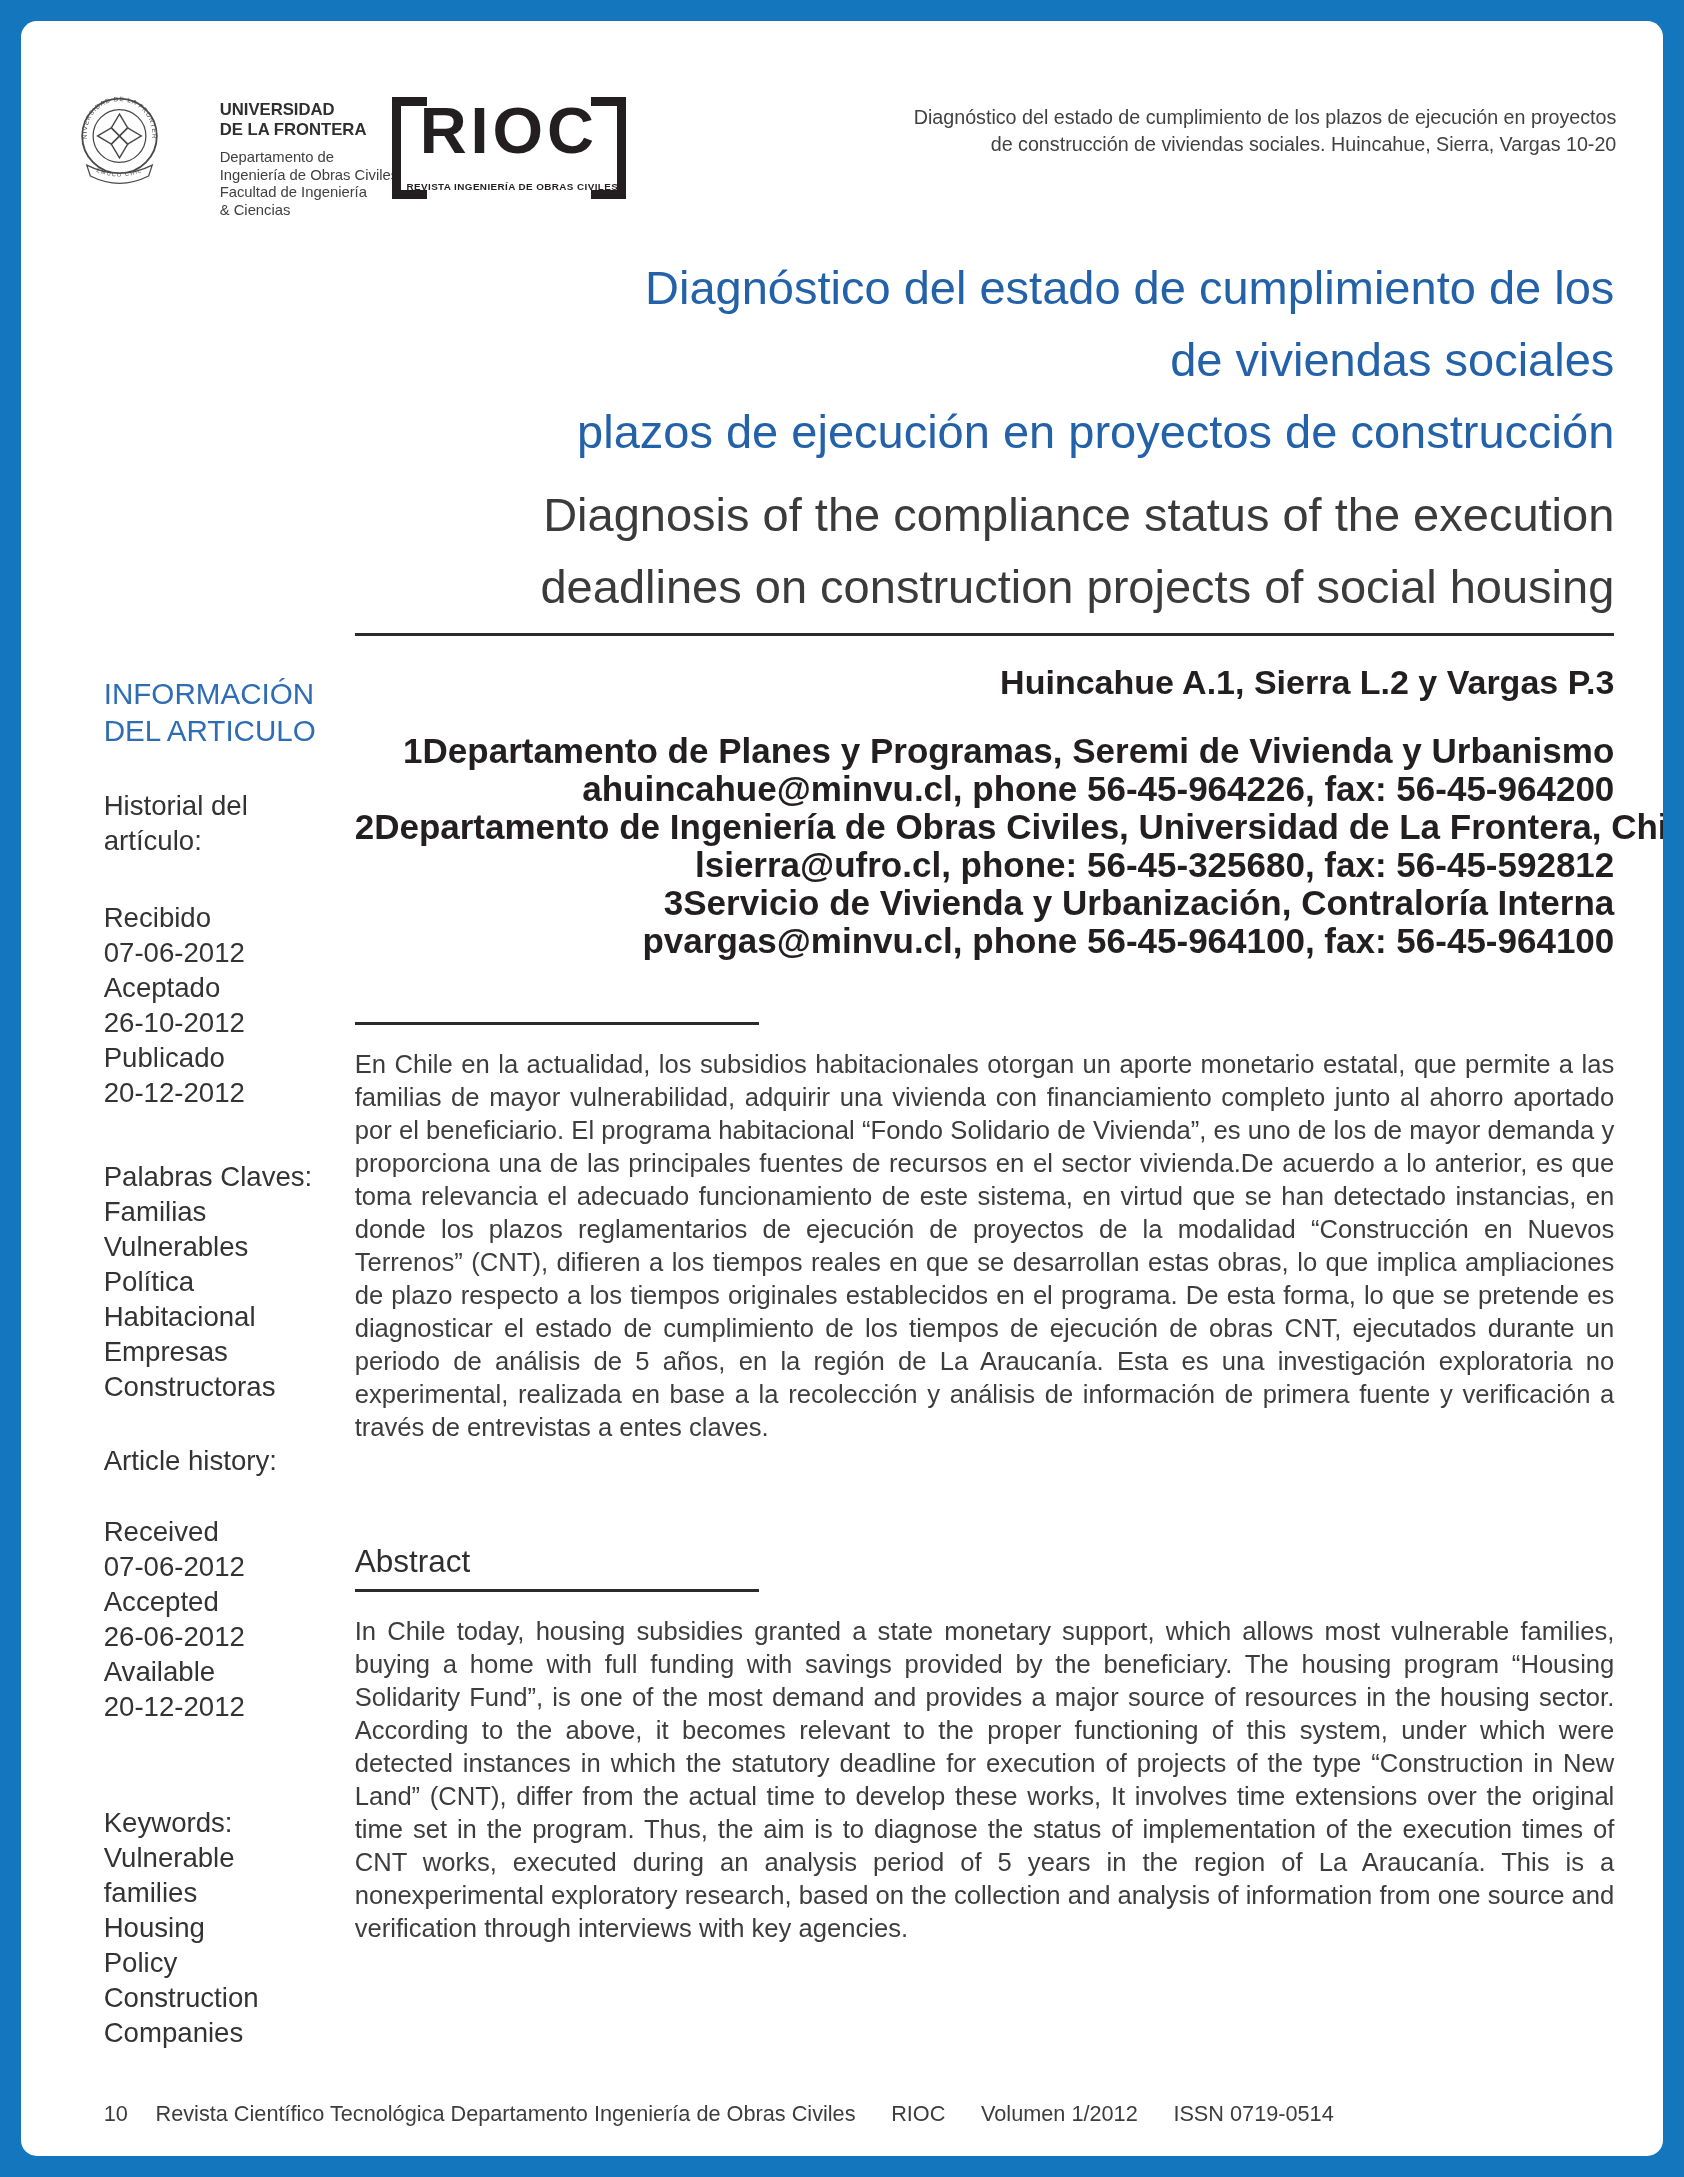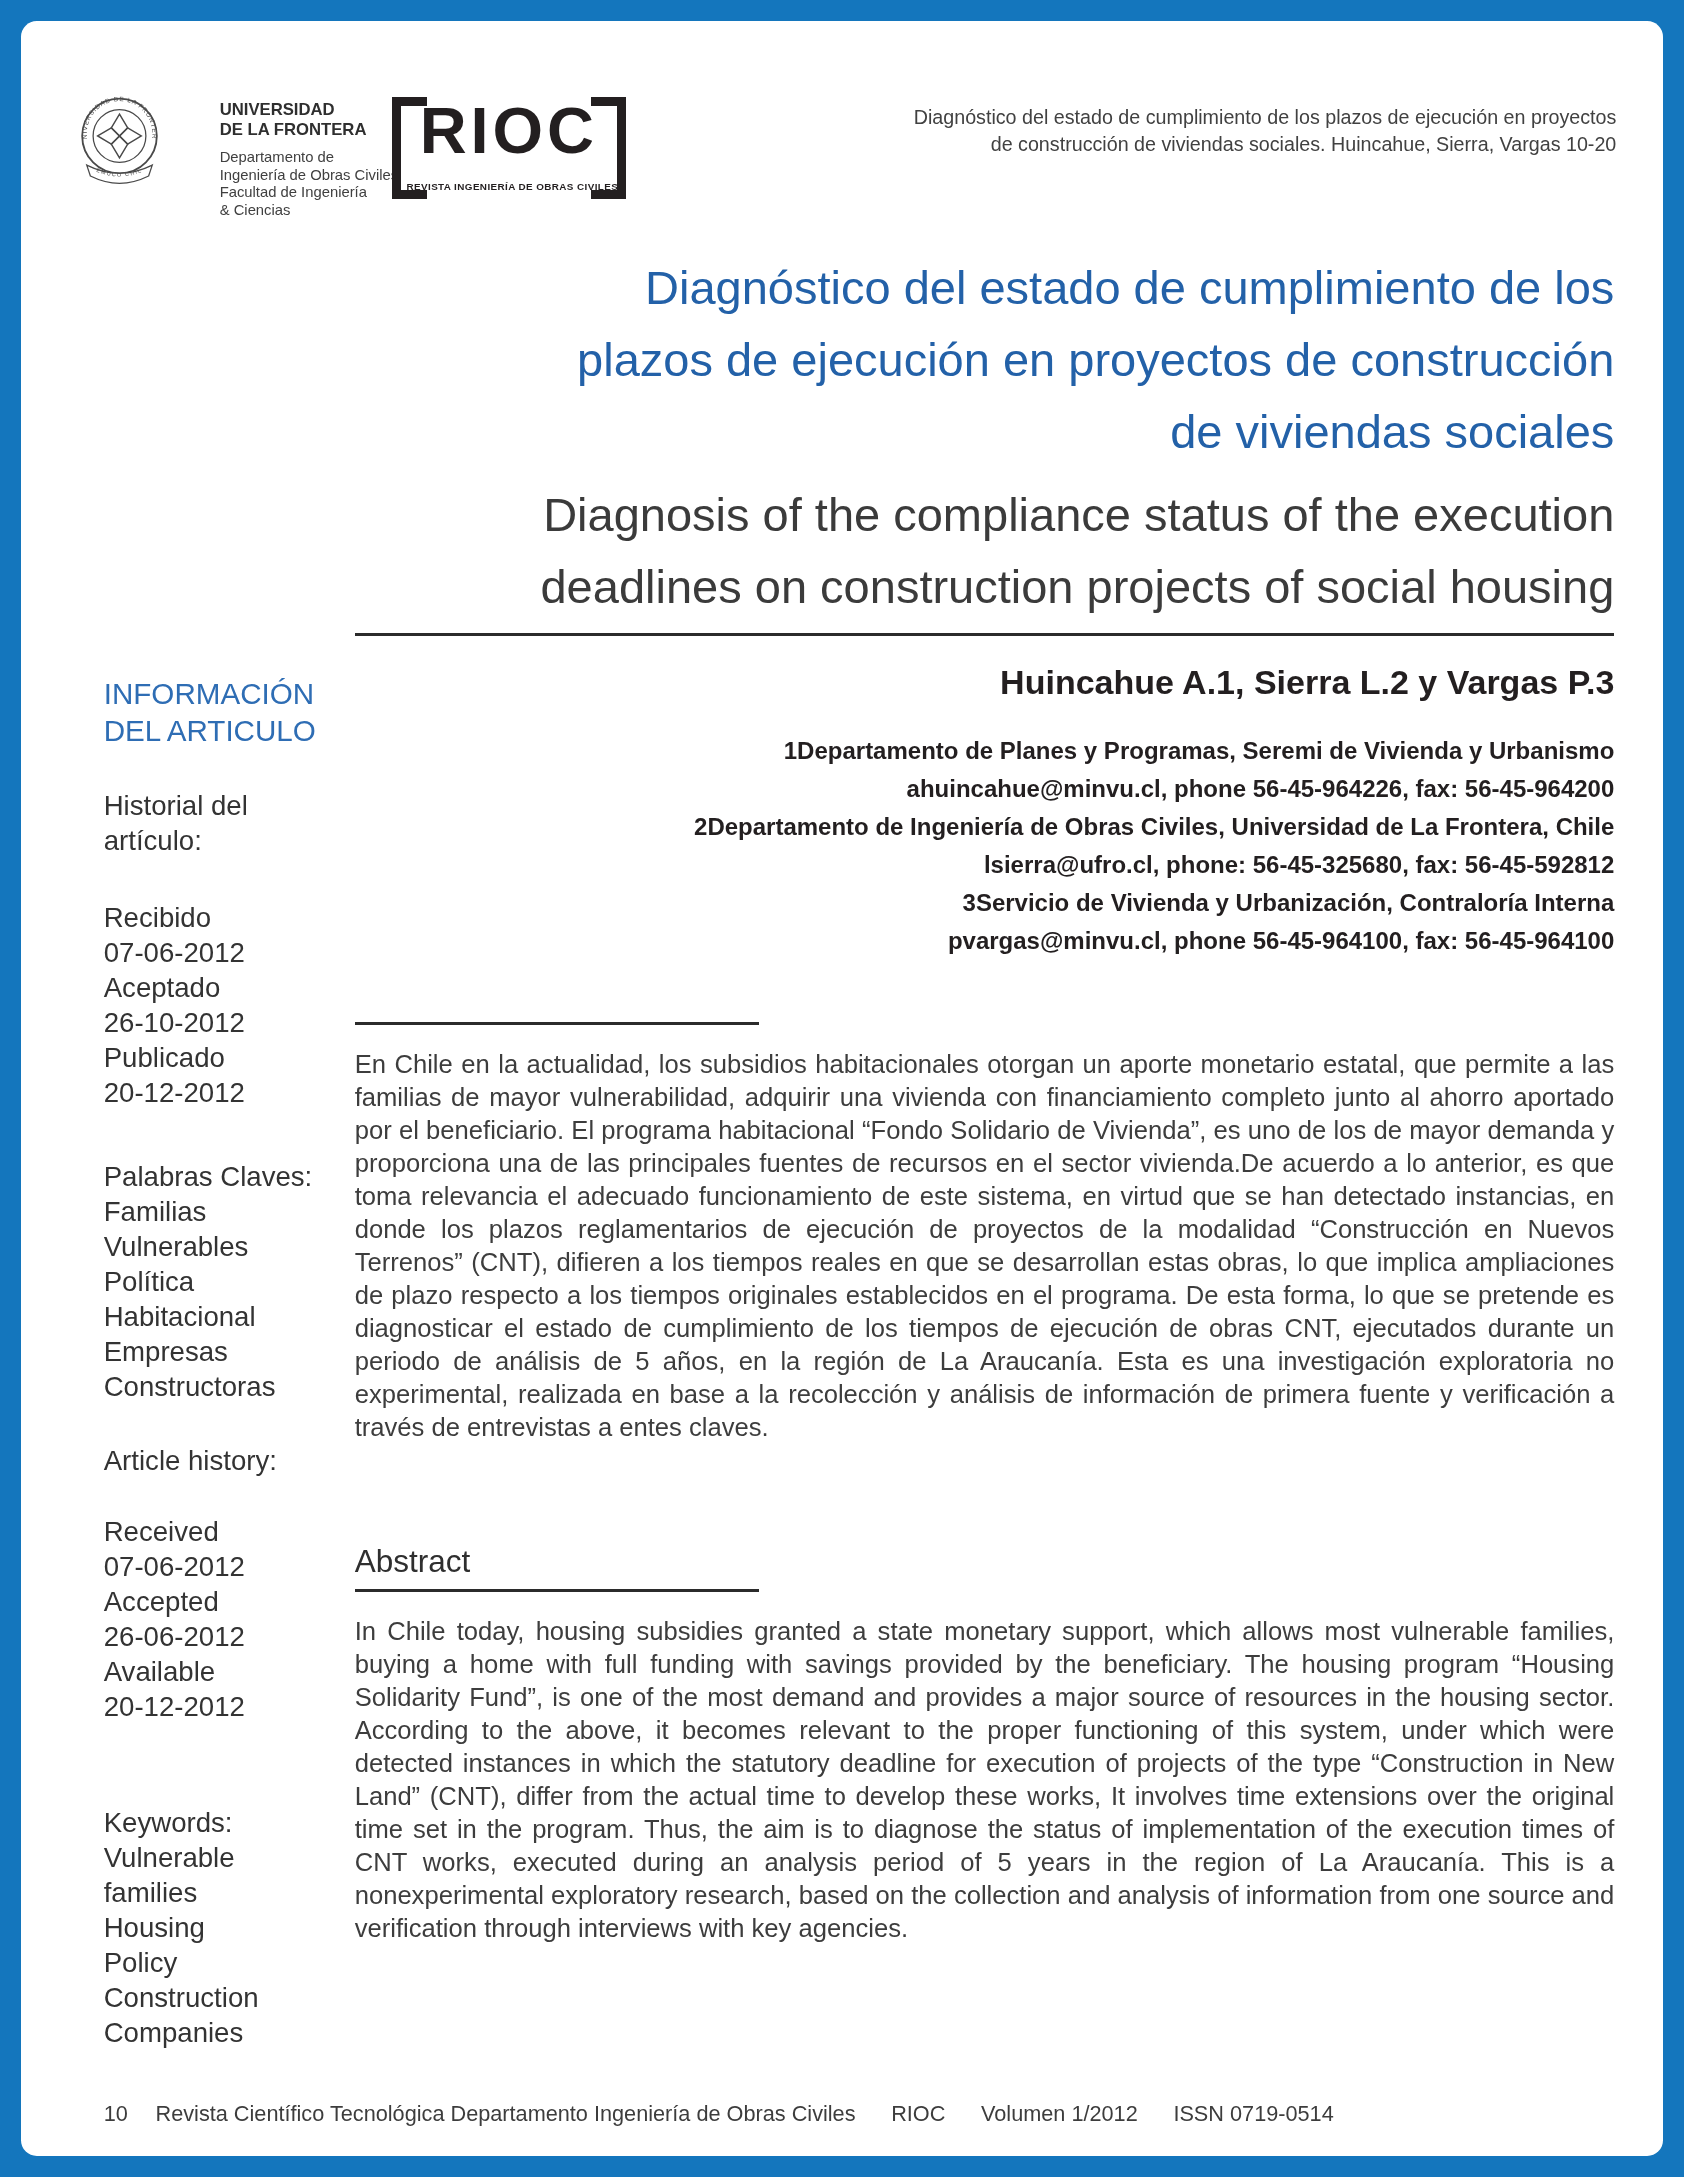--- a/index.html
+++ b/index.html
@@ -40,21 +40,21 @@
   .title-es{color:#2361A8;font-size:47px;line-height:72px;}
   .title-en{color:#3b3b3b;font-size:47px;line-height:72px;margin-top:11.8px;}
   .title-line{white-space:nowrap;}
   .title-rule{position:absolute;top:612px;left:334px;right:49px;border-top:3.9px solid #2b2b2b;}
   .authors{
     position:absolute;top:642px;left:334px;right:49px;text-align:right;
     font-size:34px;font-weight:bold;color:#231f20;
   }
   .affiliations{
     position:absolute;top:711px;left:334px;right:49px;text-align:right;
-    font-size:24px;font-weight:bold;color:#231f20;line-height:38px;
+    font-size:35px;font-weight:bold;color:#231f20;line-height:38px;
   }
   .affiliations div{white-space:nowrap;}
   
   .sidebar{position:absolute;left:83px;top:654px;width:217px;font-size:27.6px;color:#333333;}
   .sb-heading{color:#2E6DB4;font-size:29.6px;line-height:37px;}
   .sb-label{line-height:35px;}
   .sb-list div{line-height:35px;white-space:nowrap;}
   .mt40{margin-top:39px;}
   .mt30{margin-top:42px;}
   .mt50{margin-top:49px;}
@@ -124,22 +124,22 @@
     </div>
 
     <div class="running-head">
       <div>Diagnóstico del estado de cumplimiento de los plazos de ejecución en proyectos</div>
       <div>de construcción de viviendas sociales. Huincahue, Sierra, Vargas 10-20</div>
     </div>
 
     <div class="title-block">
       <div class="title-es">
         <div class="title-line">Diagnóstico del estado de cumplimiento de los</div>
+        <div class="title-line">de viviendas sociales</div>
         <div class="title-line">plazos de ejecución en proyectos de construcción</div>
-        <div class="title-line">de viviendas sociales</div>
       </div>
       <div class="title-en">
         <div class="title-line">Diagnosis of the compliance status of the execution</div>
         <div class="title-line">deadlines on construction projects of social housing</div>
       </div>
     </div>
 
     <div class="title-rule"></div>
 
     <div class="authors">Huincahue A.1, Sierra L.2 y Vargas P.3</div>

